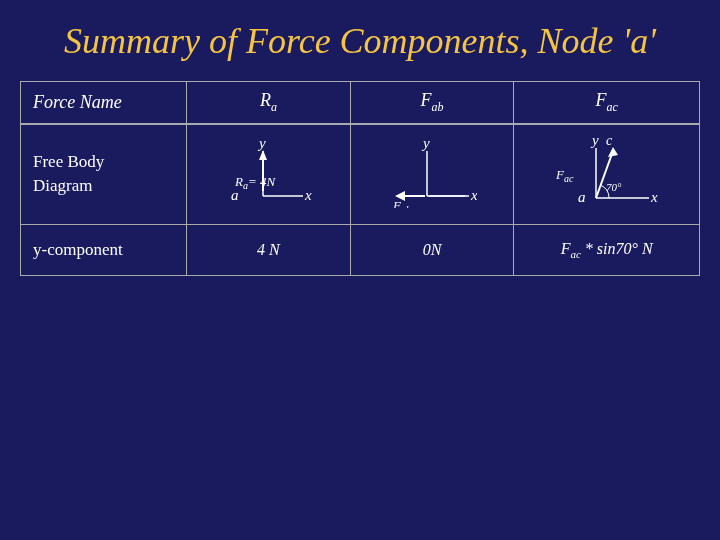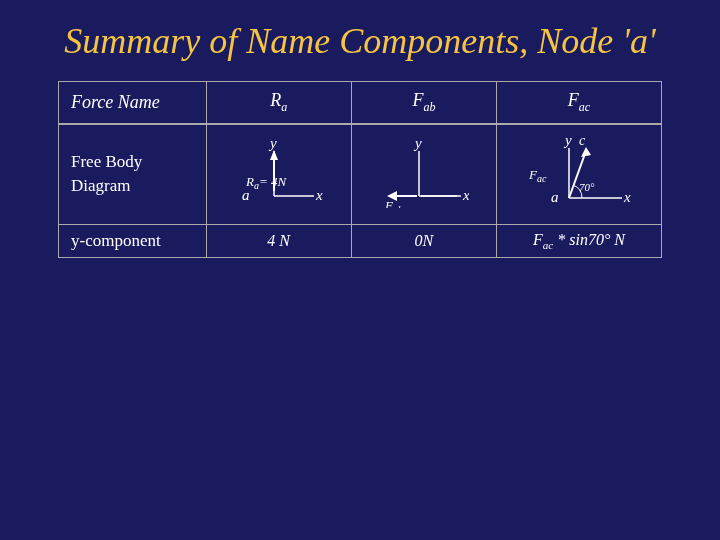--- a/index.html
+++ b/index.html
@@ -20,33 +20,33 @@
       color: #f5c542;
       font-size: 36px;
       font-style: italic;
       text-align: center;
       margin-top: 20px;
       margin-bottom: 18px;
       line-height: 1.2;
     }
 
     .table-wrapper {
-      width: 604px;
+      width: 680px;
     }
 
     table {
       width: 100%;
       border-collapse: collapse;
       color: white;
       font-size: 17px;
     }
 
     table td {
       border: 1.5px solid #aaa;
-      padding: 6px 10px;
+      padding: 15px 10px;
       vertical-align: middle;
       text-align: center;
     }
 
     table td:first-child {
       text-align: left;
       padding-left: 12px;
     }
 
     .header-row td {
@@ -72,21 +72,21 @@
       font-style: italic;
     }
 
     td.row-label {
       font-size: 17px;
     }
   </style>
 </head>
 <body>
 
-<div class="title">Summary of Name Components, Node 'a'</div>
+<div class="title">Summary of Force Components, Node 'a'</div>
 
 <div class="table-wrapper">
   <table>
     <tbody>
         <tr class="header-row">
       <td style="text-align:left;">Force Name</td>
       <td><span style="font-style:italic;">R</span><sub style="font-size:12px;">a</sub></td>
       <td><span style="font-style:italic;">F</span><sub style="font-size:12px;">ab</sub></td>
       <td><span style="font-style:italic;">F</span><sub style="font-size:12px;">ac</sub></td>
     </tr>

